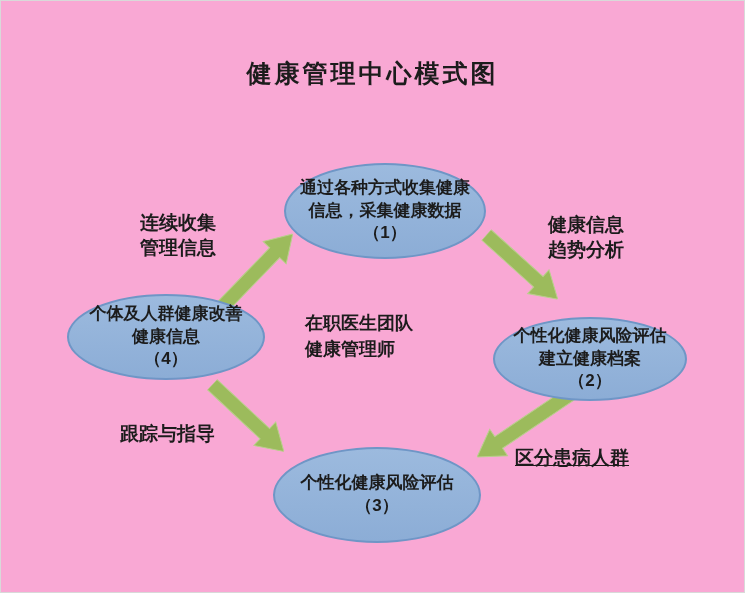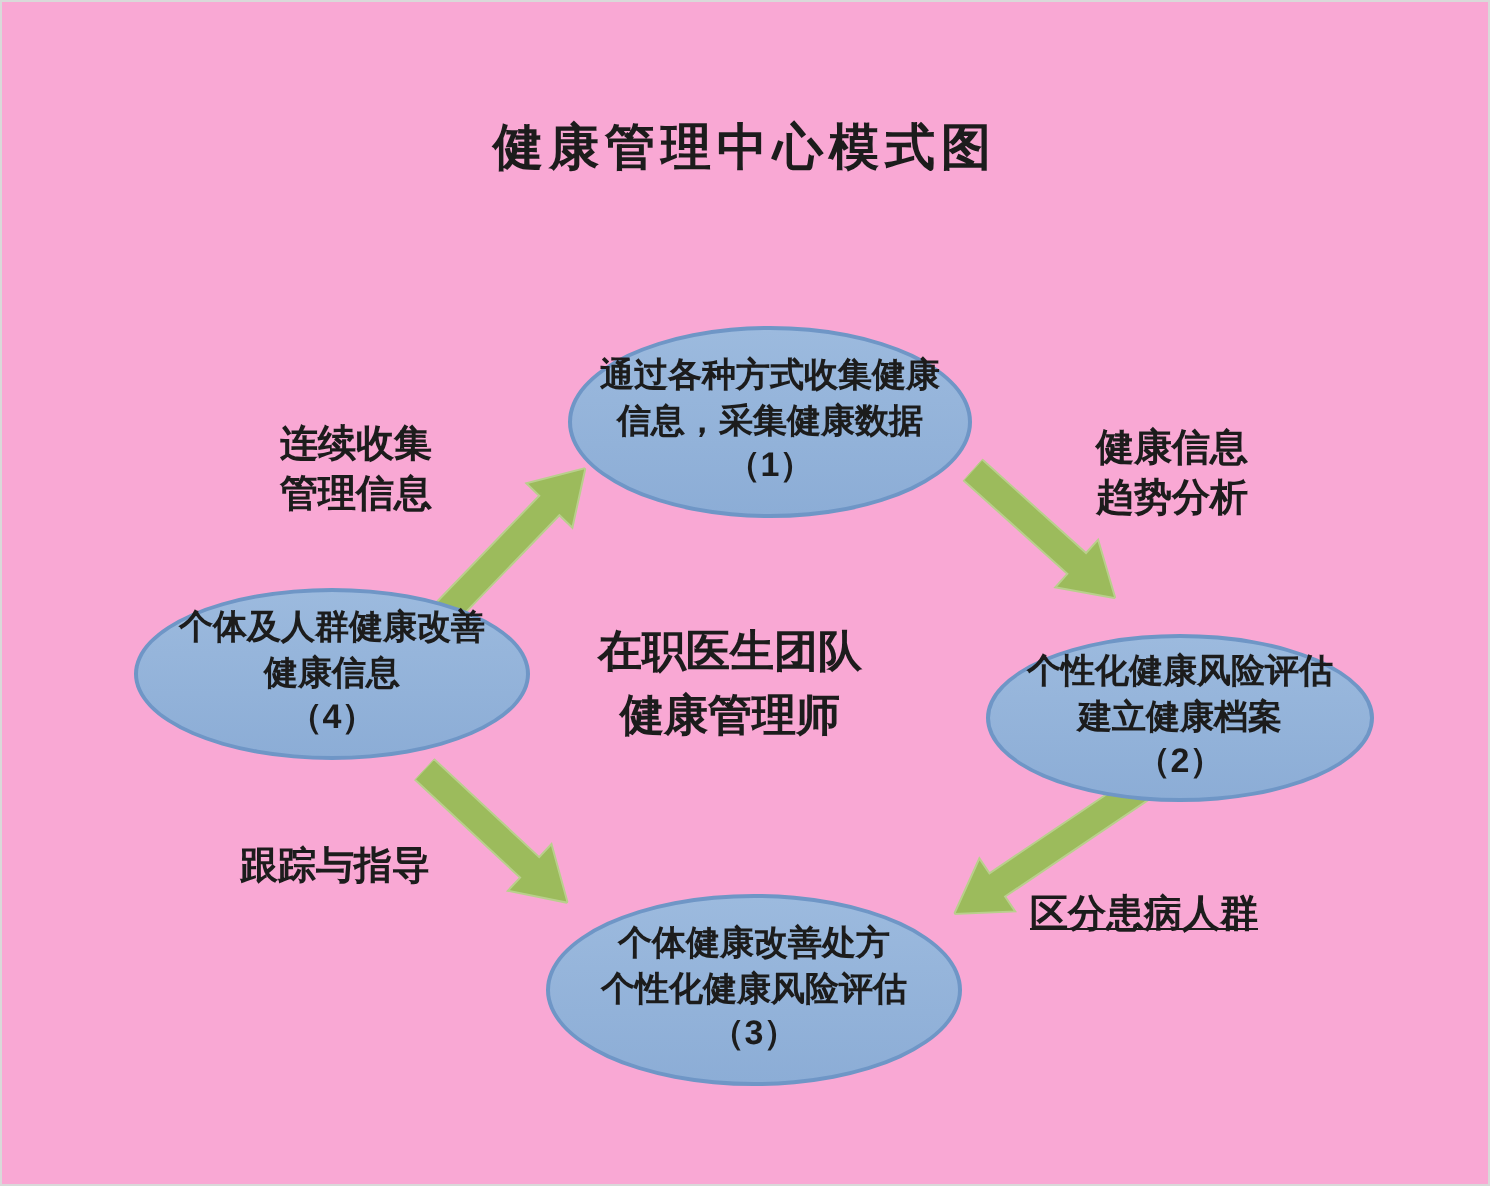--- a/index.html
+++ b/index.html
@@ -26,22 +26,22 @@
     box-sizing:border-box;
     display:flex;flex-direction:column;justify-content:center;align-items:center;
     text-align:center;
     font-size:17px;font-weight:bold;line-height:1.35;
   }
   .node-top{left:283px;top:162px;width:202px;height:96px;}
   .node-right{left:492px;top:316px;width:194px;height:84px;}
   .node-bottom{left:272px;top:446px;width:208px;height:96px;}
   .node-left{left:66px;top:293px;width:198px;height:86px;}
   .center-text{
-    position:absolute;left:284px;top:309px;width:160px;
-    text-align:center;font-size:22px;font-weight:bold;line-height:1.45;
+    position:absolute;left:304px;top:309px;width:160px;
+    text-align:left;font-size:18px;font-weight:bold;line-height:1.45;
   }
   .edge-label{
     position:absolute;
     font-size:19px;font-weight:bold;line-height:1.3;
     white-space:nowrap;
   }
   .lbl-collect{left:127px;top:210px;margin-left:12px;}
   .lbl-trend{left:547px;top:212px;}
   .lbl-track{left:119px;top:421px;}
   .lbl-distinguish{left:514px;top:445px;text-decoration:underline;}
@@ -86,21 +86,20 @@
     <div>（1）</div>
   </div>
 
   <div class="node node-right">
     <div>个性化健康风险评估</div>
     <div>建立健康档案</div>
     <div>（2）</div>
   </div>
 
   <div class="node node-bottom">
-    <div>个体健康改善处方</div>
     <div>个性化健康风险评估</div>
     <div>（3）</div>
   </div>
 
   <div class="node node-left">
     <div>个体及人群健康改善</div>
     <div>健康信息</div>
     <div>（4）</div>
   </div>
 

